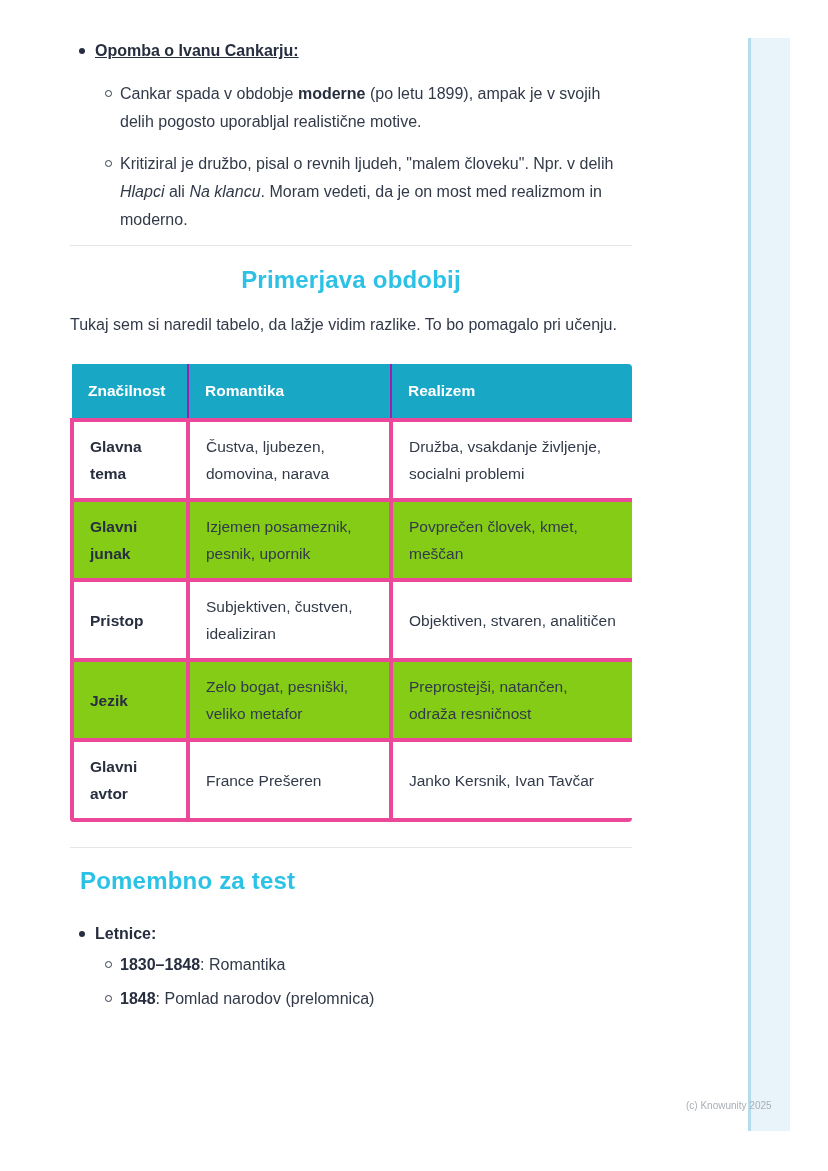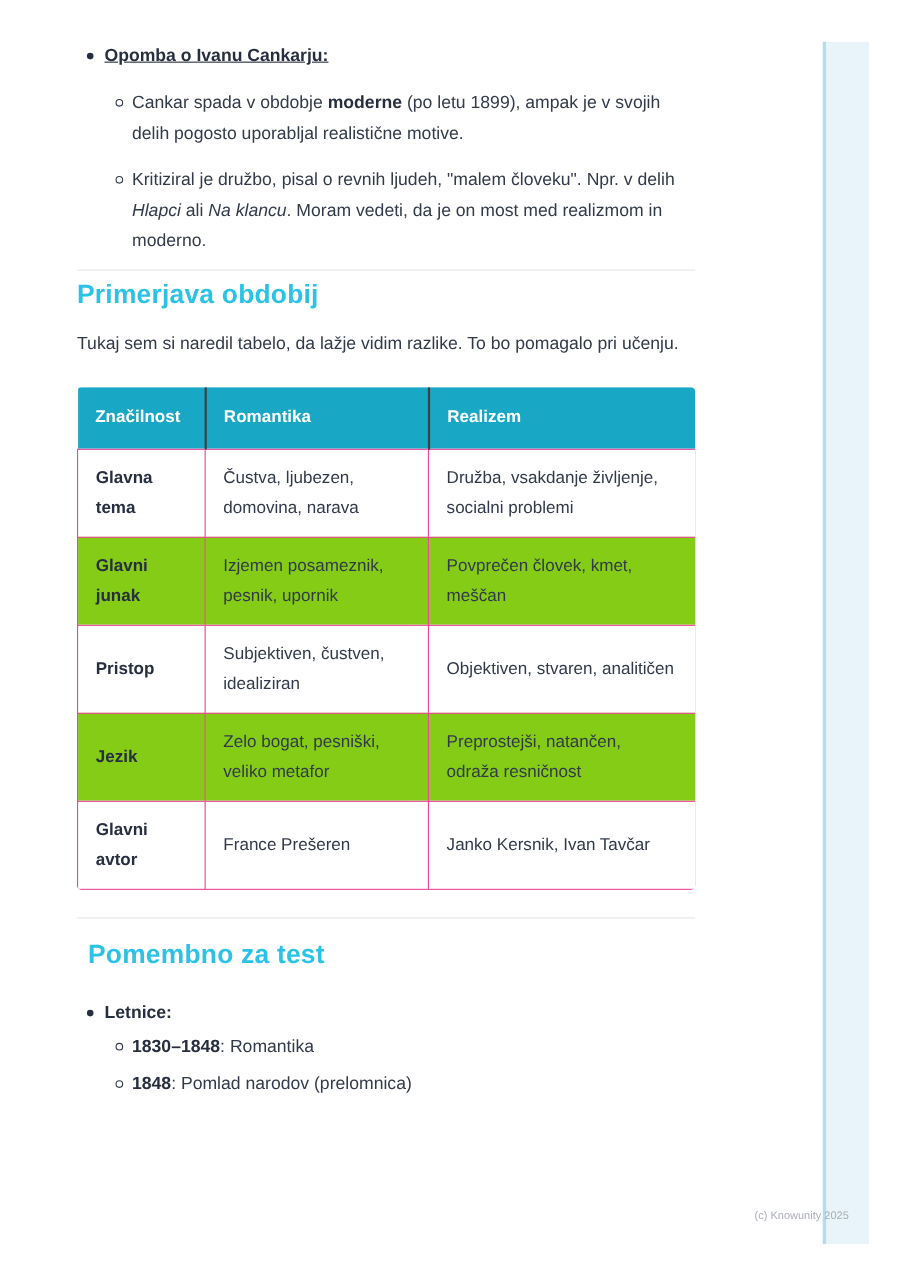--- a/index.html
+++ b/index.html
@@ -42,21 +42,21 @@
   .note-sub-2 { margin-top:14px; }
 
   hr.rule { border:none; border-top:1px solid #e3e5e8; }
   .rule-1 { margin-top:11px; }
   .rule-2 { margin-top:25px; }
 
   h2.section-heading {
     font-size:24px; line-height:32px; font-weight:bold; color:#2cc2e5;
     letter-spacing:0.2px;
   }
-  .heading-1 { margin-top:6px; }
+  .heading-1 { margin-top:18px;text-align:center; }
   .heading-2 { margin-top:17px;margin-left:10px; }
 
   .intro-p {
     margin-top:14px; font-size:16px; line-height:30px;
     text-align:justify; color:#323a49;
   }
 
   
   .table-wrap {
     margin-top:24px; width:562px; border-radius:4px; overflow:hidden;
@@ -65,24 +65,24 @@
     width:562px; border-collapse:collapse; table-layout:fixed;
     font-size:15.5px;
   }
   table.cmp col.c1 { width:116px; }
   table.cmp col.c2 { width:203px; }
   table.cmp col.c3 { width:243px; }
   table.cmp th {
     background:#19a7c6; color:#ffffff; font-weight:bold;
     height:56px; text-align:left; padding:0 16px; vertical-align:middle;
   }
-  table.cmp th.sep { border-right:2px solid #404040; }
+  table.cmp th.sep { border-right:2px solid #a21caf; }
   table.cmp td {
     height:80px; padding:8px 16px; vertical-align:middle;
-    line-height:27px; border:1px solid #ec4899; background:#ffffff;
+    line-height:27px; border:4px solid #ec4899; background:#ffffff;
   }
   table.cmp tr.alt td { background:#84cc16; }
   table.cmp td.rowlabel { font-weight:bold; color:#272e3f; }
   table.cmp tr.works td.val { font-style:italic; }
 
   .test-title { margin-top:26px; line-height:22px; }
   .test-title::before { top:8px; }
   .test-item-1 { margin-top:8px; line-height:24px; }
   .test-item-2 { margin-top:10px; line-height:24px; }
   .test-item-1::before, .test-item-2::before { top:8px; }

